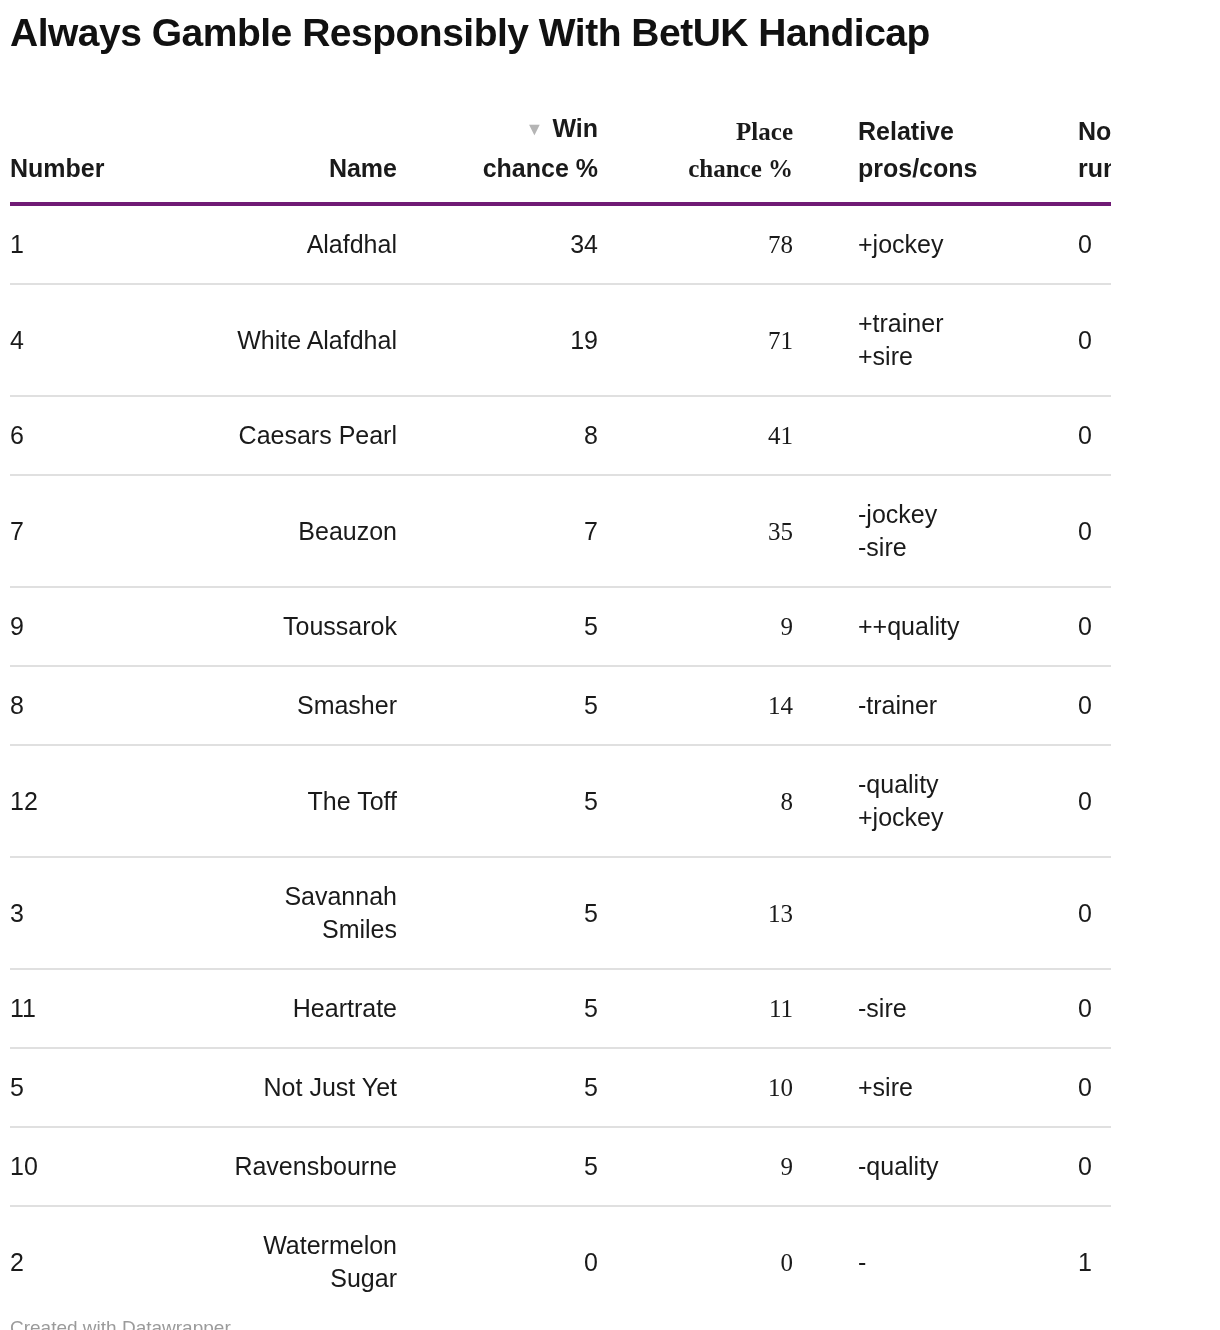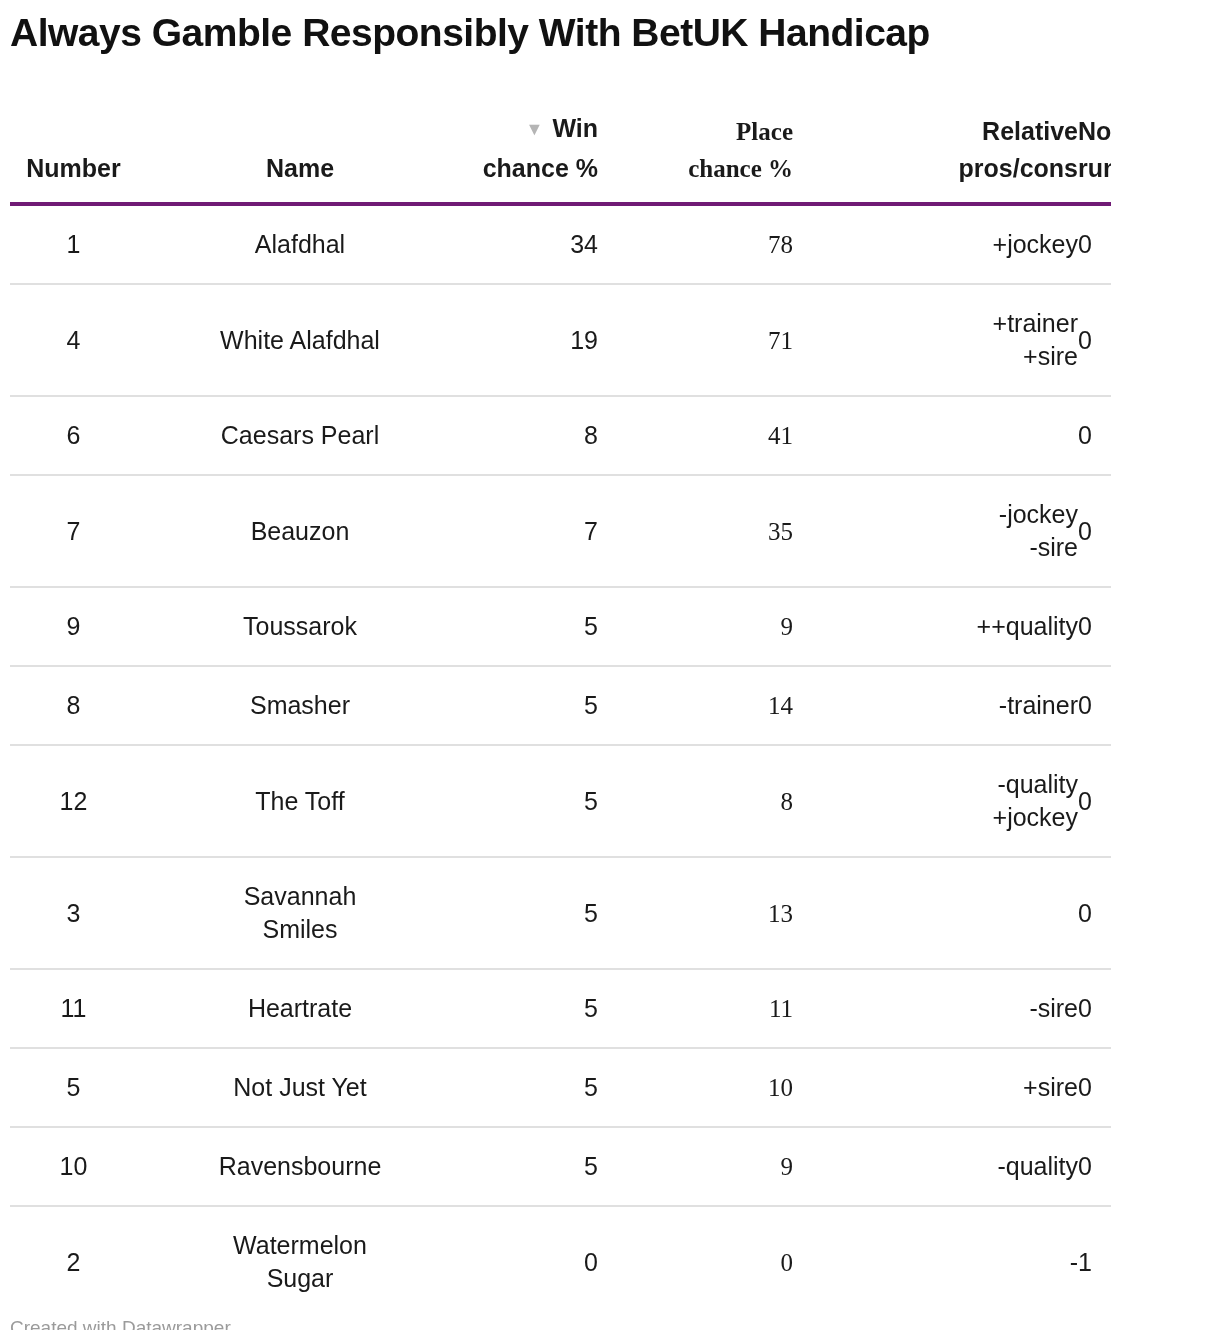--- a/index.html
+++ b/index.html
@@ -48,25 +48,25 @@
     line-height: 33px;
     vertical-align: middle;
     padding: 22px 0;
     border-bottom: 2px solid #e0e0e0;
     white-space: pre-line;
     color: #1a1a1a;
   }
   tbody tr:last-child td { border-bottom: none; }
 
   
-  th.col-0, td.col-0 { text-align: center; }
-  th.col-1, td.col-1 { text-align: center;  padding-left: 66px; }
+  th.col-0, td.col-0 { text-align: left; }
+  th.col-1, td.col-1 { text-align: right;  padding-left: 66px; }
   th.col-2, td.col-2 { text-align: right; }
   th.col-3, td.col-3 { text-align: right; font-family: Liberation Serif, serif; }
-  th.col-4, td.col-4 { text-align: right;  padding-left: 65px; }
+  th.col-4, td.col-4 { text-align: left;  padding-left: 65px; }
   th.col-5, td.col-5 { text-align: left; }
 
   .sort-arrow {
     color: #b5b5b5;
     font-size: 18px;
     margin-right: 9px;
     position: relative;
     top: -2px;
   }
   .footer {

